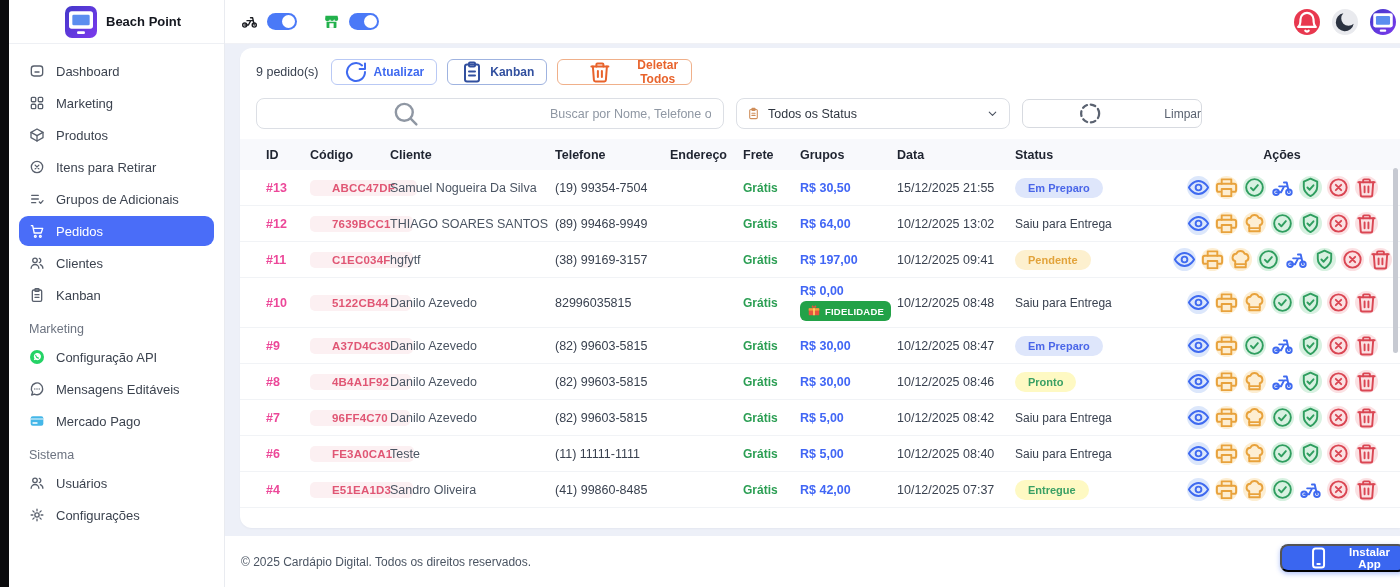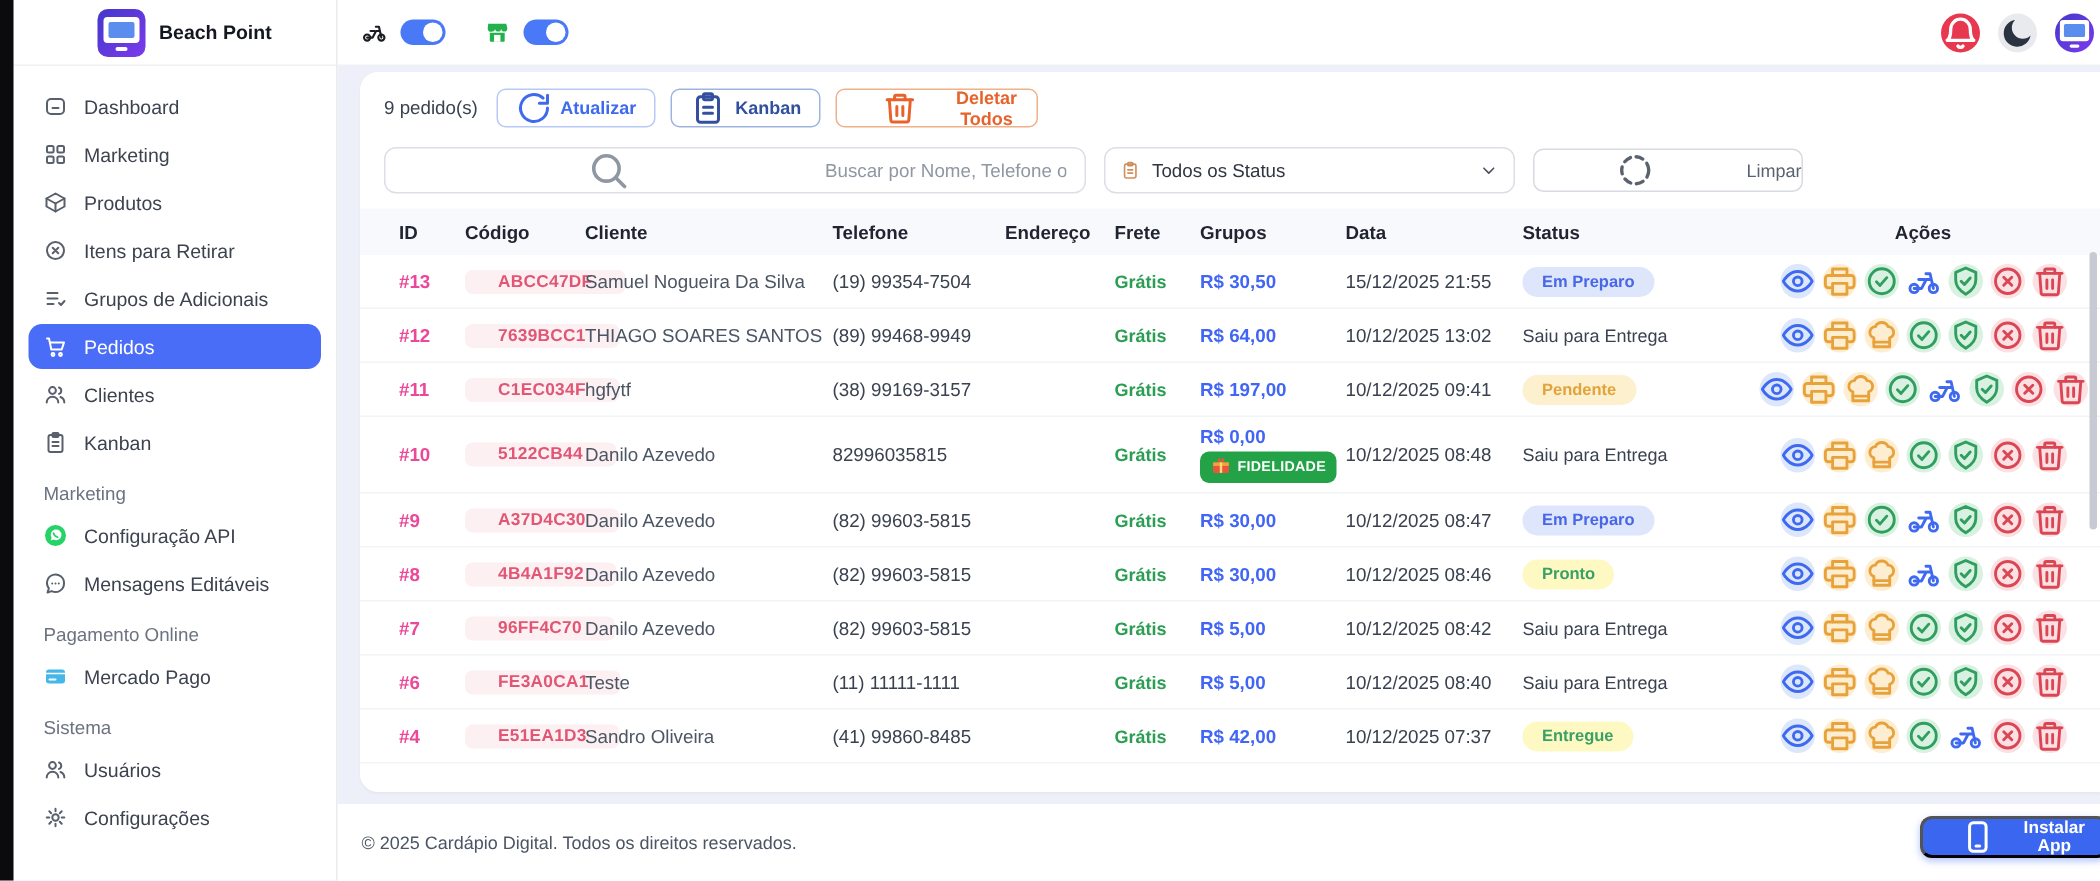--- a/index.html
+++ b/index.html
@@ -227,21 +227,20 @@
         <span class="nico">
           <span style="display: block; width: 100%; height: 100%;">
             <svg viewBox="0 0 24 24" fill="none" stroke="currentColor" stroke-width="2" stroke-linecap="round" stroke-linejoin="round" style="width:100%;height:100%;display:block">
               <path d="M20.5 12a8.5 8.5 0 0 1-12.3 7.6L4 21l1.4-4.2A8.5 8.5 0 1 1 20.5 12z"></path>
               <path d="M8.7 12h.01M12 12h.01M15.3 12h.01"></path>
             </svg>
           </span>
         </span>
         <span>Mensagens Editáveis</span>
       </div>
-      <div class="sec-label">Pagamento Online</div>
       <div class="nav-item">
         <span class="nico">
           <span style="display: block; width: 100%; height: 100%;"><svg viewBox="0 0 24 24" style="width:100%;height:100%">
               <rect x="2.5" y="5" width="19" height="14" rx="3" fill="#45b7e8"></rect>
               <path d="M6 15h6" stroke="#fff" stroke-width="2" stroke-linecap="round"></path>
               <path d="M2.5 9h19" stroke="#fff" stroke-width="1.4"></path>
             </svg></span>
         </span>
         <span>Mercado Pago</span>
       </div>

